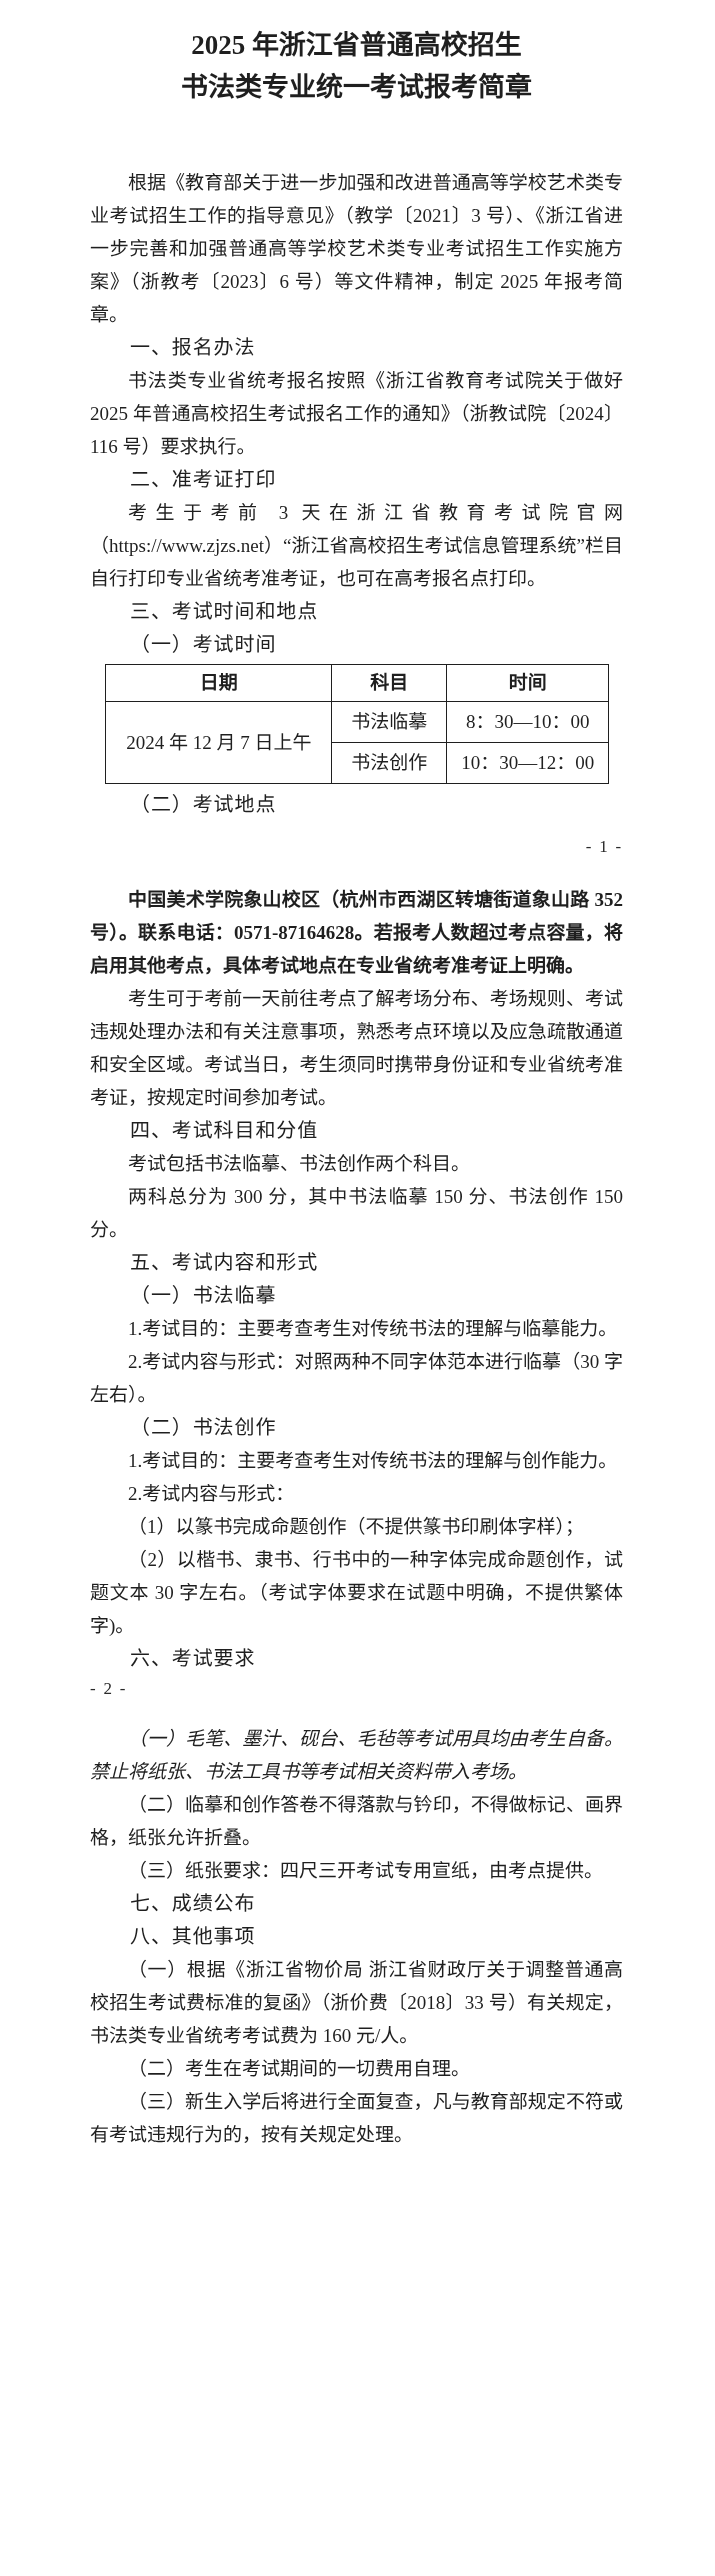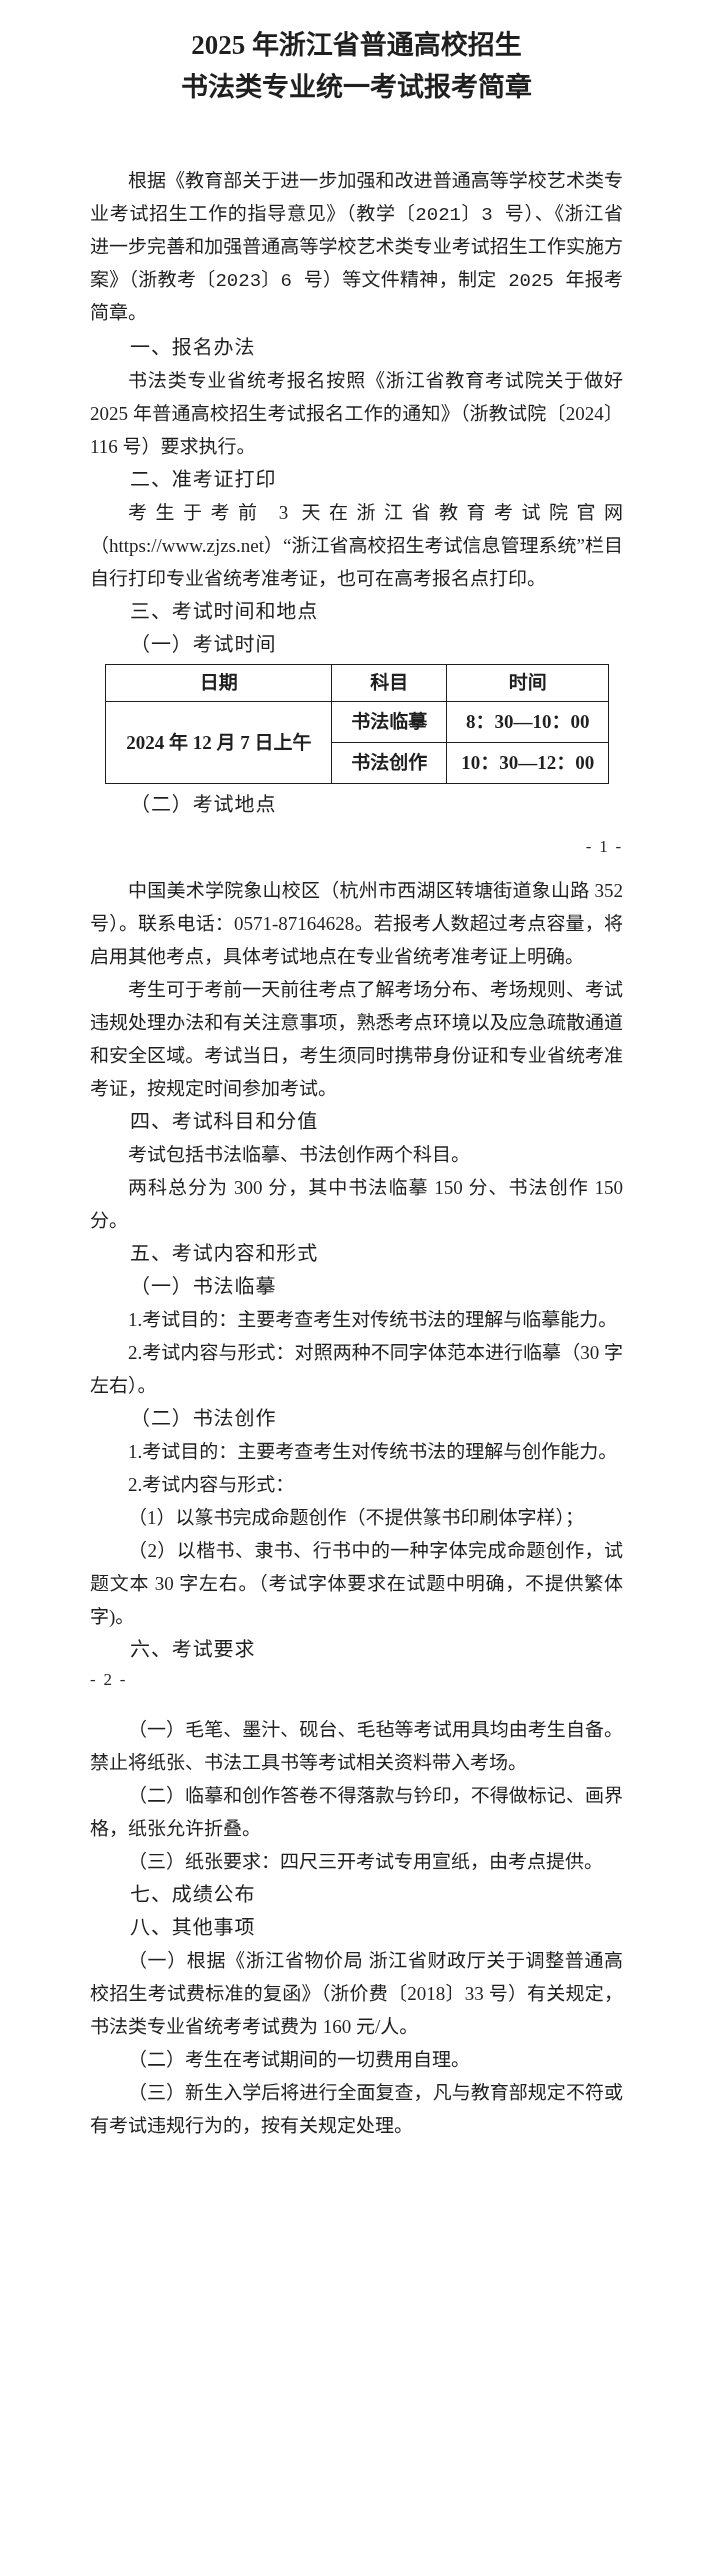--- a/index.html
+++ b/index.html
@@ -21,21 +21,21 @@
   p{margin:0;text-indent:2em;}
   .doc-title{
     margin:0;
     font-size:27px;
     line-height:42px;
     text-align:center;
     font-weight:700;
     text-indent:0;
   }
   .tline{display:block;}
-  .intro{margin-top:58px;font-family:Liberation Mono, monospace;}
+  .intro{margin-top:58px;}
   .sec-h{
     font-family:"Liberation Sans","DejaVu Sans",sans-serif;
     font-weight:400;
     font-size:20px;
     margin:0;
     text-indent:2em;
     text-align:left;
     letter-spacing:0.9px;
   }
   .sub-h{
@@ -54,37 +54,37 @@
   }
   .exam-table th,.exam-table td{
     border:1.8px solid #1f1f1f;
     text-align:center;
     vertical-align:middle;
     padding:0;
     font-size:19px;
     line-height:23.5px;
   }
   .exam-table th{height:36px;font-weight:700;}
-  .exam-table td{height:40px;font-weight:700;}
+  .exam-table td{height:40px;font-weight:400;}
   .col-date{width:226px;}
   .col-subject{width:115px;}
   .col-time{width:162px;}
   .pagenum{
     font-size:17px;
     line-height:27px;
     text-indent:0;
     letter-spacing:1.8px;
     color:#2a2a2a;
   }
   .pagenum.right{text-align:right;}
   .pagenum.left{text-align:left;}
   .pg1{margin-top:12.6px;}
-  .after-pg1{margin-top:14px;}
+  .after-pg1{margin-top:23px;font-weight:bold;}
   .pg2{margin-top:0;margin-bottom:7.2px;}
-  .after-pg2{margin-top:20px;}
+  .after-pg2{margin-top:20px;font-style:italic;}
   .pg3{margin-top:206px;}
 </style>
 </head>
 <body>
 
 <div class="page">
   <div class="content">
 
     <h1 class="doc-title">
       <span class="tline">2025 年浙江省普通高校招生</span>

